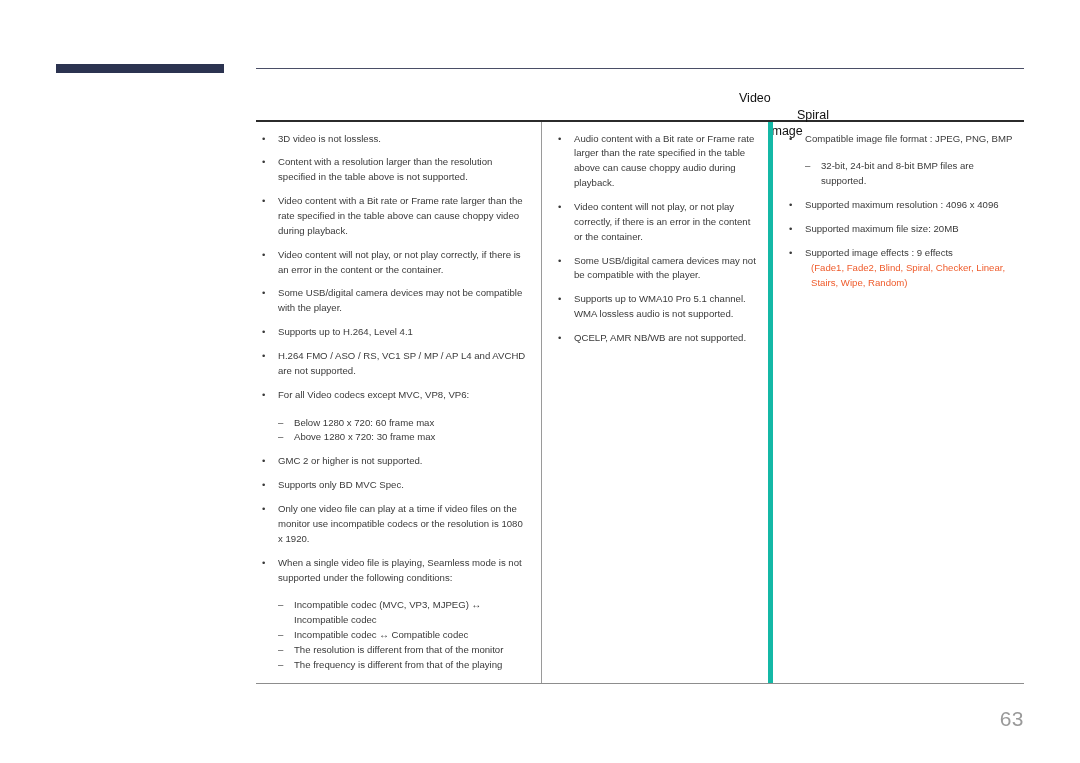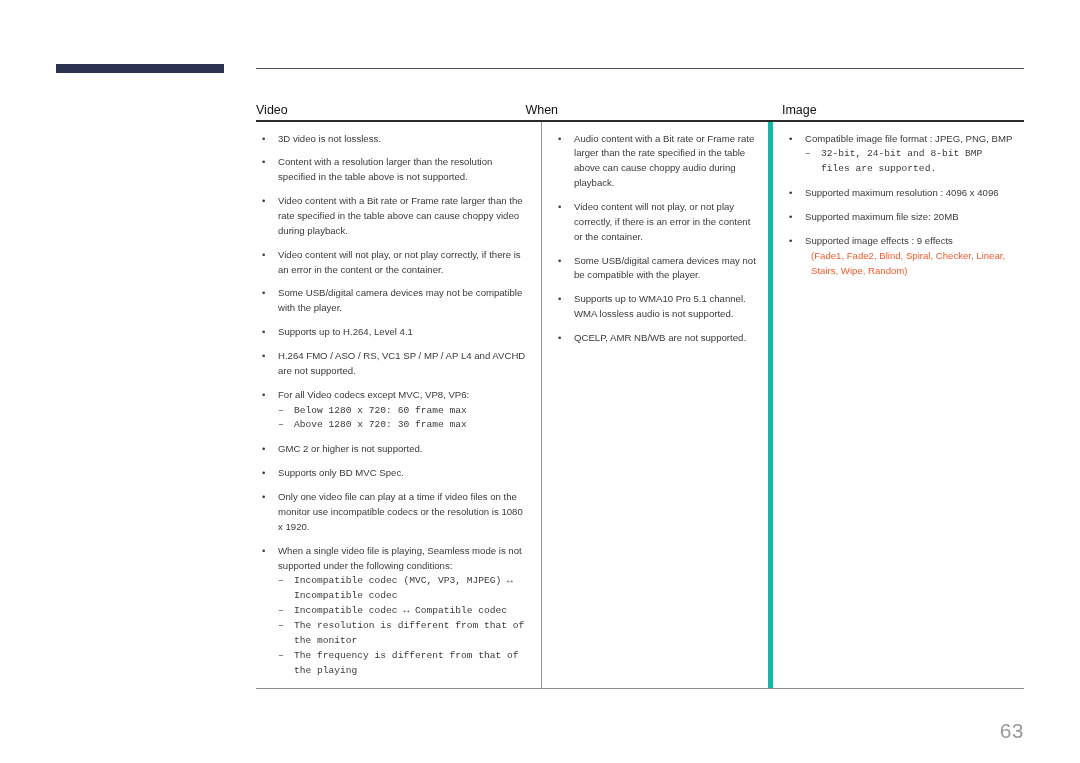--- a/index.html
+++ b/index.html
@@ -50,20 +50,21 @@
     position: absolute;
     left: 0;
     top: 92px;
     width: 768px;
   }
 
   .col-headers {
     display: flex;
     align-items: flex-end;
     height: 28px;
+    flex-direction: column;
   }
   .col-head {
     font-size: 12.5px;
     color: #111111;
     line-height: 1;
     padding-bottom: 4px;
   }
   .col-head.video  { width: 285px; }
   .col-head.audio  { width: 227px; }
   .col-head.image  { width: 256px; margin-left: 42px; }
@@ -127,23 +128,22 @@
     font-size: 9.6px;
     line-height: 1.55;
     color: #3a3a3a;
   }
   ul.bullets > li.bullet:last-child {
     margin-bottom: 0;
   }
 
   ul.sub {
     list-style: none;
-    margin: 1px 0 0 0;
+    margin: 13px 0 0 0;
     padding: 0;
-    font-family: Liberation Mono, monospace;
   }
   ul.sub > li.subbullet {
     position: relative;
     padding-left: 16px;
     font-size: 9.6px;
     line-height: 1.55;
     color: #3a3a3a;
     margin-bottom: 0;
   }
   ul.sub > li.subbullet::before {
@@ -157,41 +157,41 @@
   .effects-list {
     display: block;
     margin-top: 0;
     margin-left: 6px;
   }
 
   
   .page-number {
     position: absolute;
     right: 56px;
-    bottom: 20px;
+    bottom: 32px;
     font-size: 21px;
     color: #9a9a9a;
     letter-spacing: 0.5px;
     text-align: center;
   }
 </style>
 </head>
 <body>
 
 <div class="corner-bar"></div>
 
 <div class="page-body">
 
   <div class="top-rule"></div>
 
   <div class="spec-table">
 
     <div class="col-headers">
       <div class="col-head video">Video</div>
-      <div class="col-head audio">When</div>
+      <div class="col-head audio">Spiral</div>
       <div class="col-head image">Image</div>
     </div>
 
     <div class="table-rule-top"></div>
 
     <div class="col-row">
 
       <div class="col video">
         <ul class="bullets">
             <li class="bullet"><span>3D video is not lossless.</span></li>

